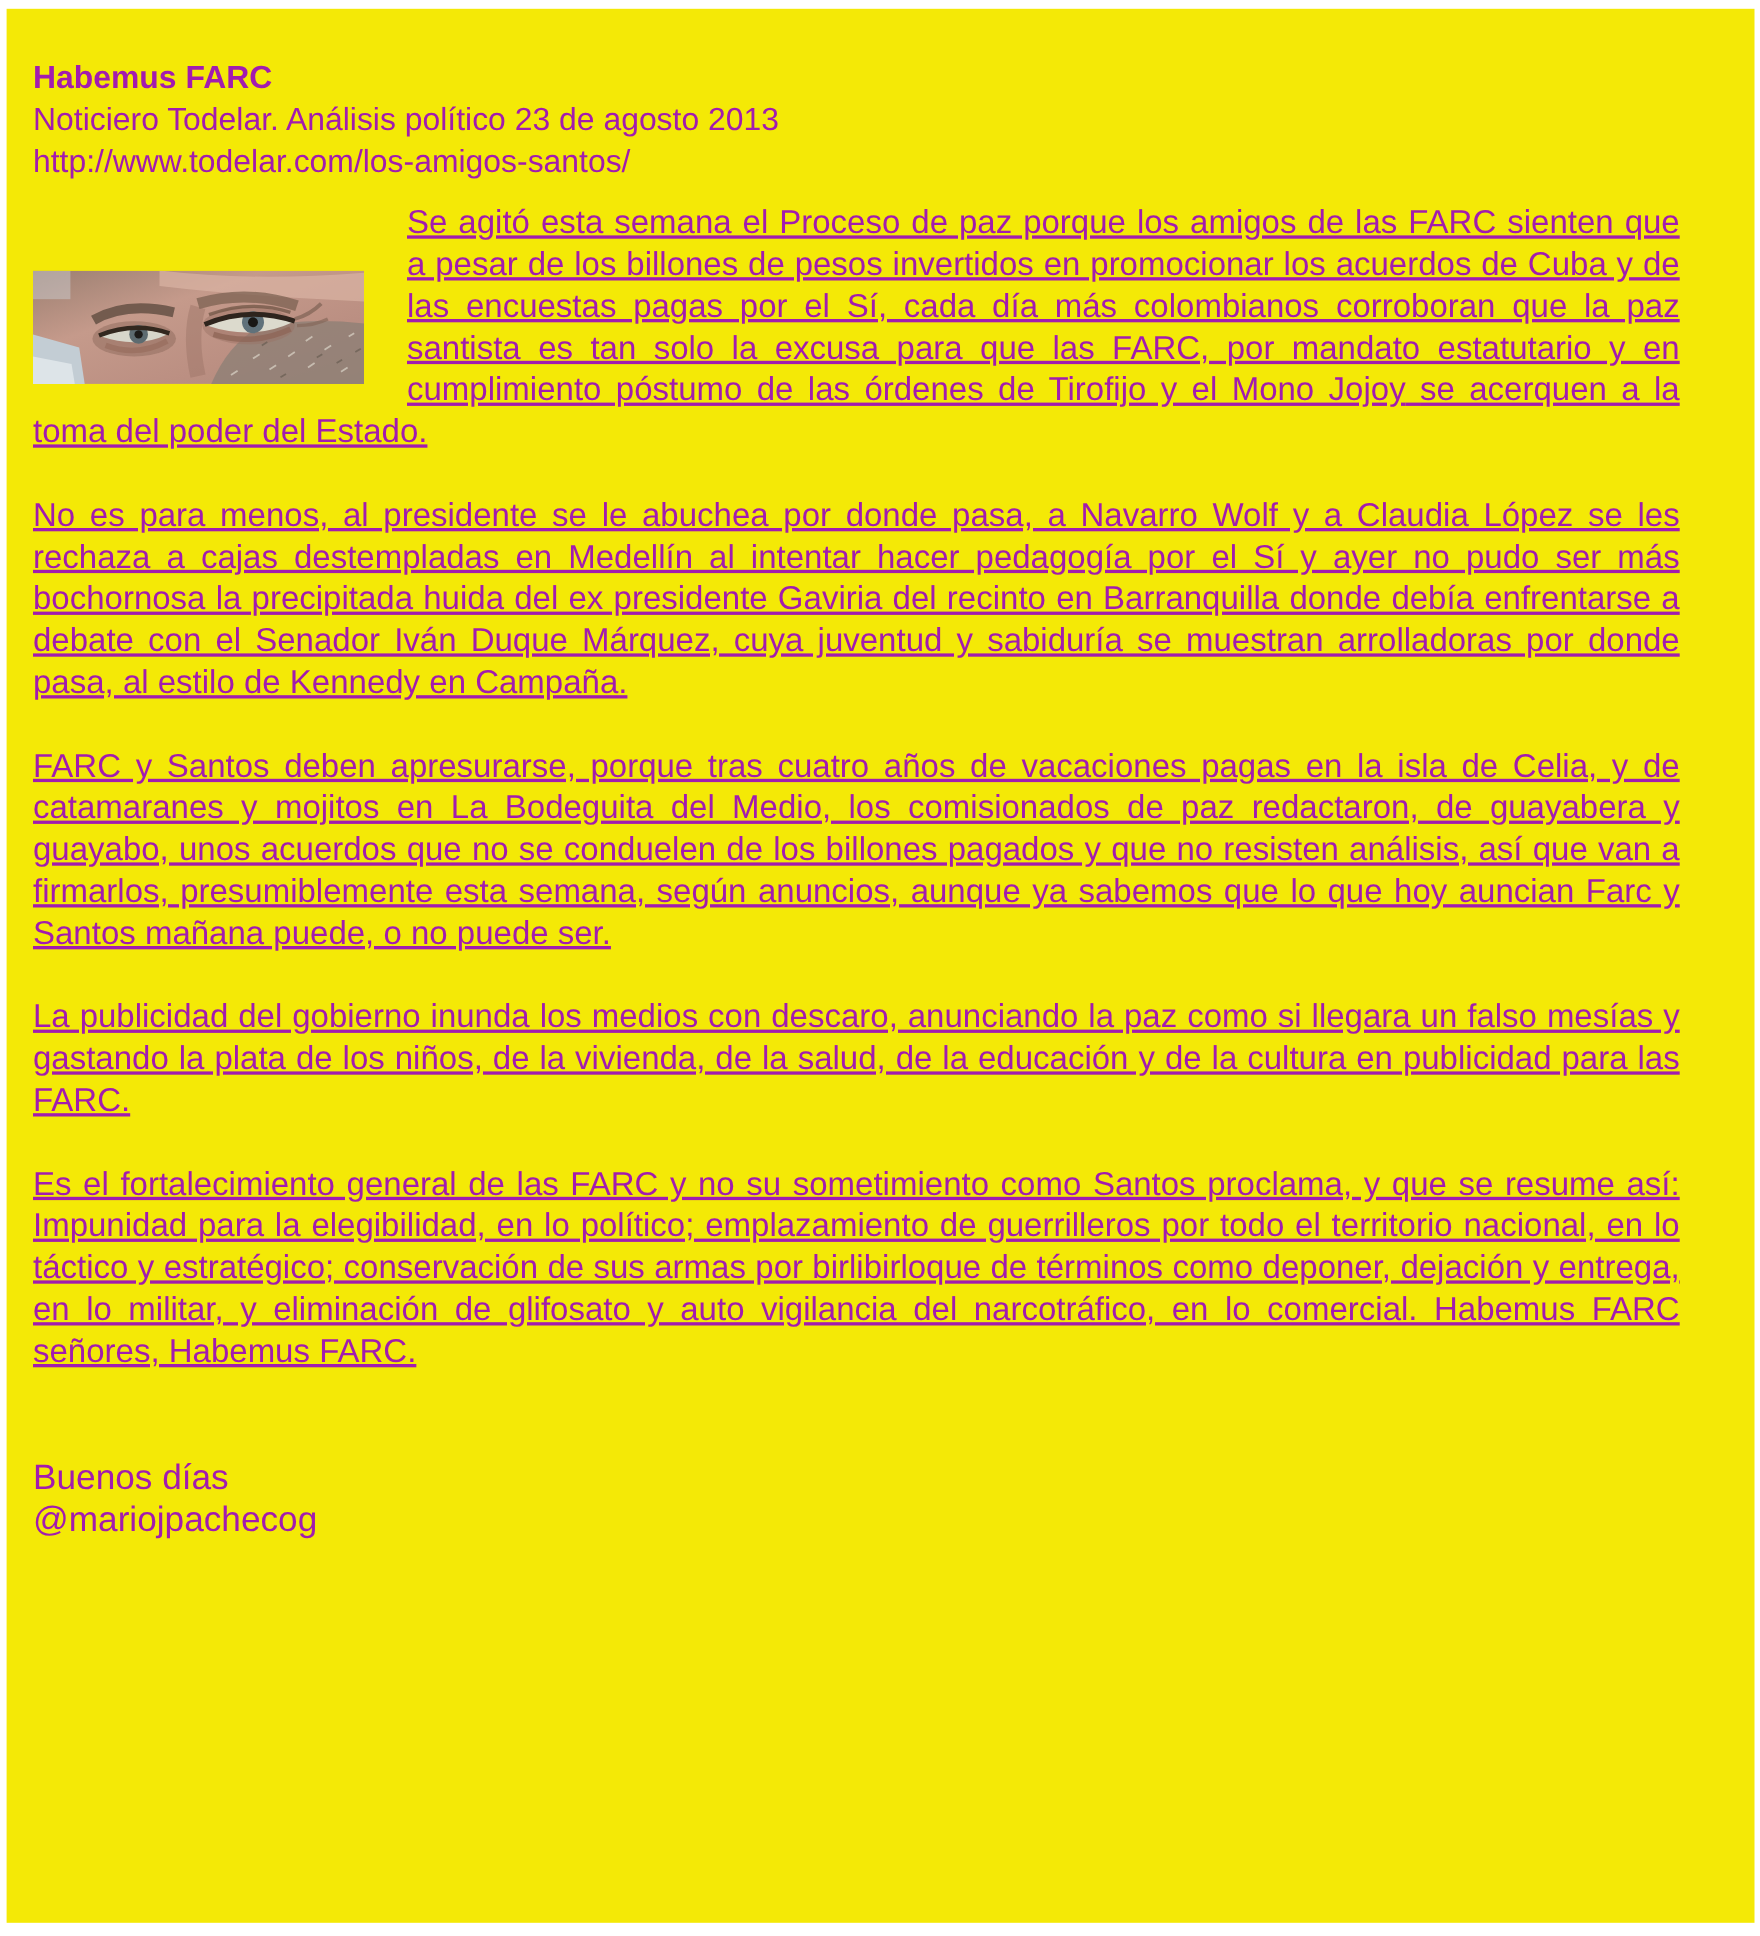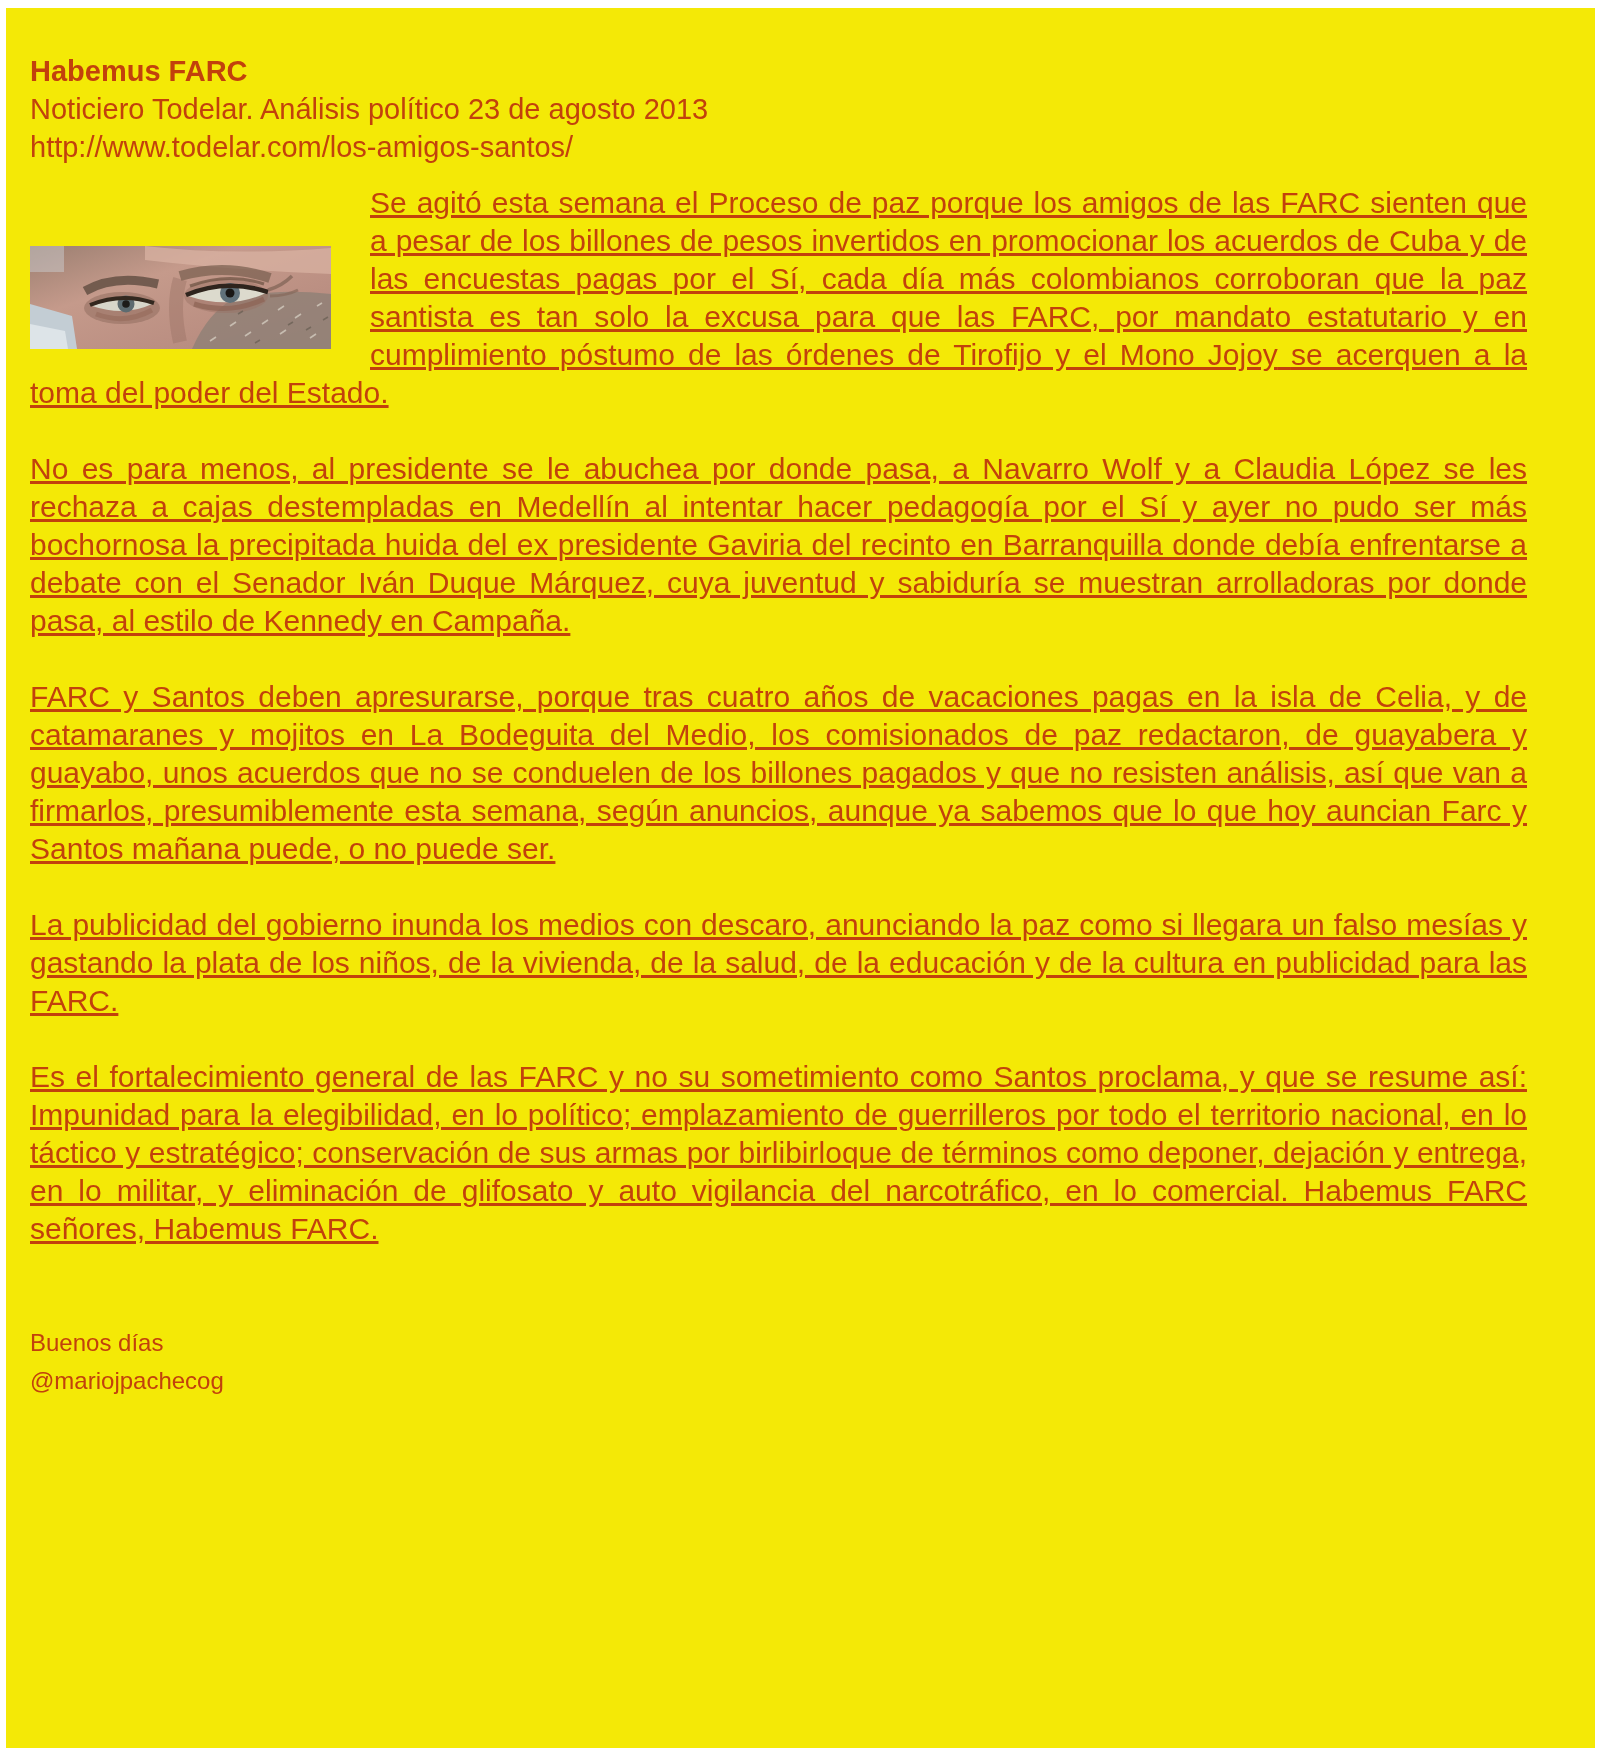--- a/index.html
+++ b/index.html
@@ -40,27 +40,27 @@
     position: absolute;
     left: 0;
     top: 62px;
     width: 301px;
     height: 103px;
     display: block;
     overflow: hidden;
   }
   .photo svg { display: block; }
   .footer { margin-top: 76px; }
-  .fline { font-size: 24px; line-height: 38px; }
+  .fline { font-size: 32px; line-height: 38px; }
 </style>
 </head>
 <body>
 
 <div class="canvas" style="background: rgb(255, 255, 255);">
-  <div class="sheet" style="background: rgb(244, 233, 6); color: #c2410c; padding-left: 24px;">
+  <div class="sheet" style="background: rgb(244, 233, 6); color: #a21caf; padding-left: 24px;">
 
     <div class="header">
       <div class="hline bold">Habemus FARC</div>
       <div class="hline">Noticiero Todelar. Análisis político 23 de agosto 2013</div>
       <div class="hline">http://www.todelar.com/los-amigos-santos/</div>
     </div>
 
     <div class="p p-lead">
       <span class="float-box">
         <span class="photo">

